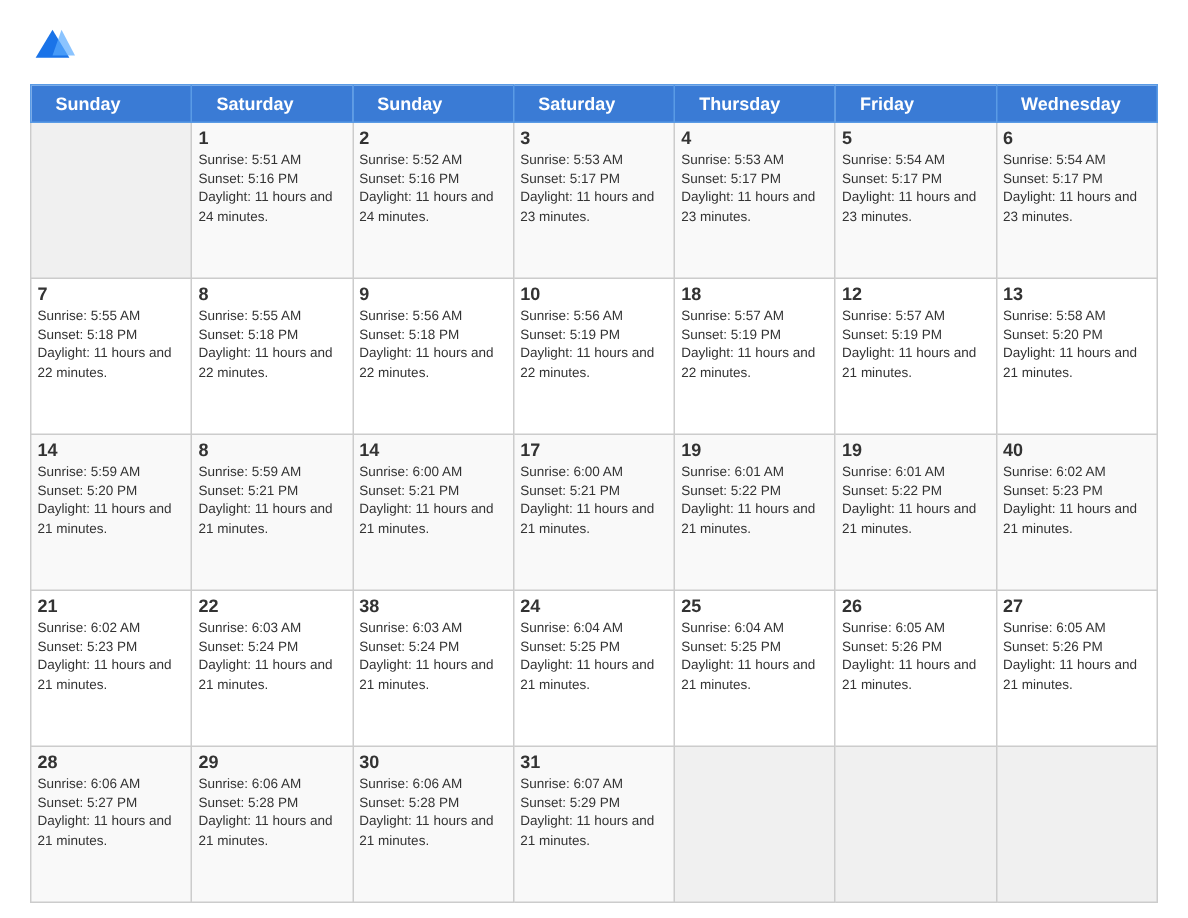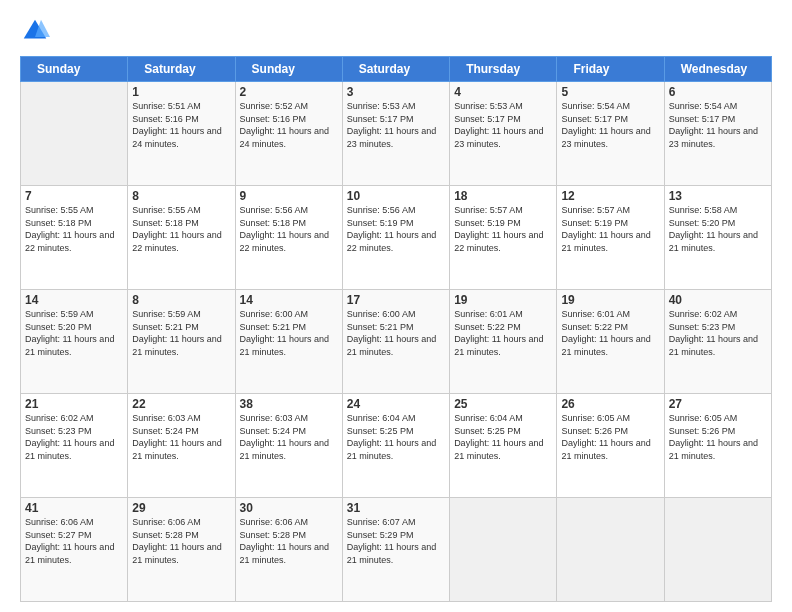--- a/index.html
+++ b/index.html
@@ -239,21 +239,21 @@
             <span class="day-num">26</span>
             <div class="day-info">Sunrise: 6:05 AM<br>Sunset: 5:26 PM<br>Daylight: 11 hours and 21 minutes.</div>
           </td>
           <td>
             <span class="day-num">27</span>
             <div class="day-info">Sunrise: 6:05 AM<br>Sunset: 5:26 PM<br>Daylight: 11 hours and 21 minutes.</div>
           </td>
         </tr>
         <tr>
           <td>
-            <span class="day-num">41</span>
+            <span class="day-num">28</span>
             <div class="day-info">Sunrise: 6:06 AM<br>Sunset: 5:27 PM<br>Daylight: 11 hours and 21 minutes.</div>
           </td>
           <td>
             <span class="day-num">29</span>
             <div class="day-info">Sunrise: 6:06 AM<br>Sunset: 5:28 PM<br>Daylight: 11 hours and 21 minutes.</div>
           </td>
           <td>
             <span class="day-num">30</span>
             <div class="day-info">Sunrise: 6:06 AM<br>Sunset: 5:28 PM<br>Daylight: 11 hours and 21 minutes.</div>
           </td>

